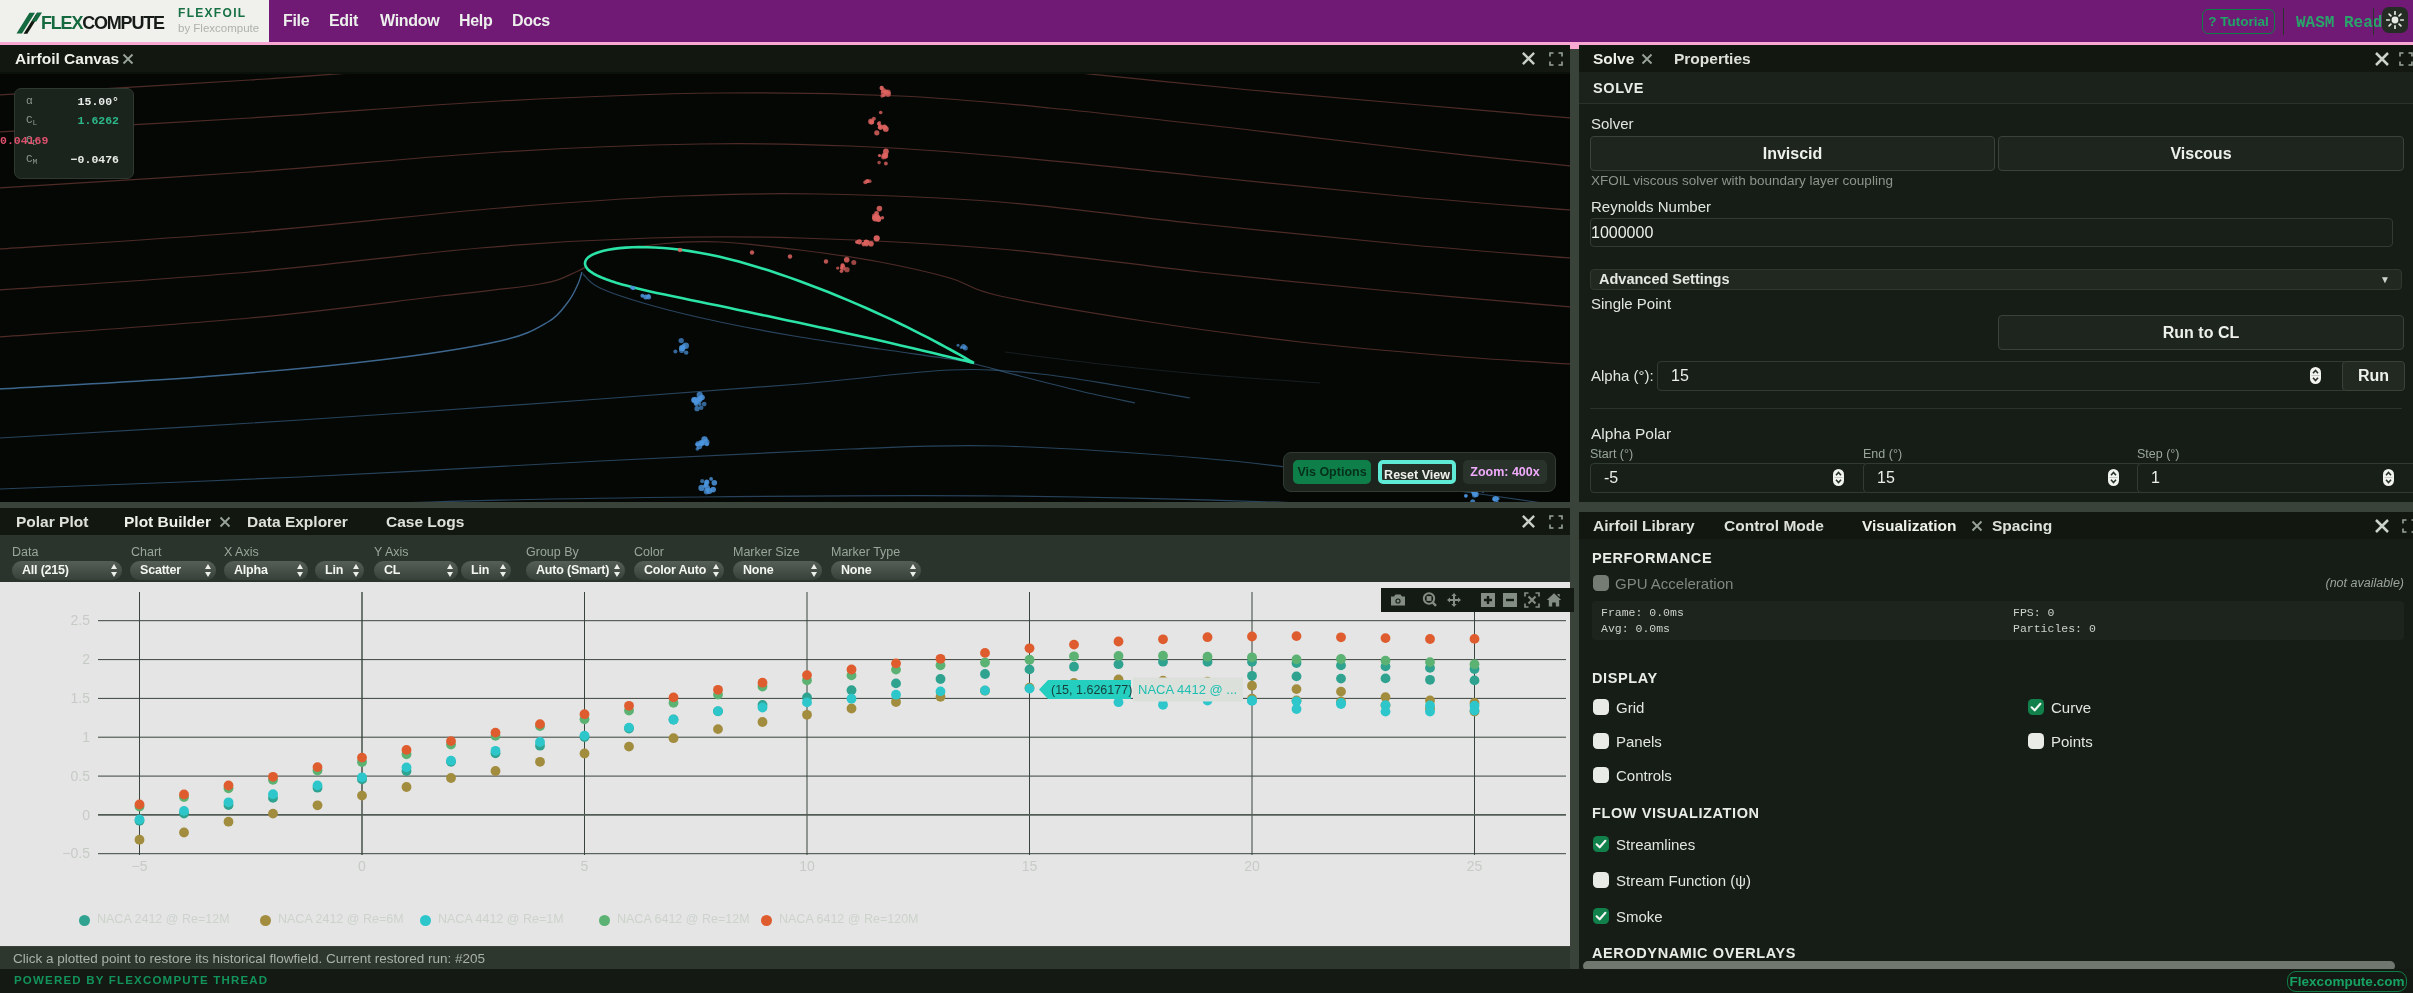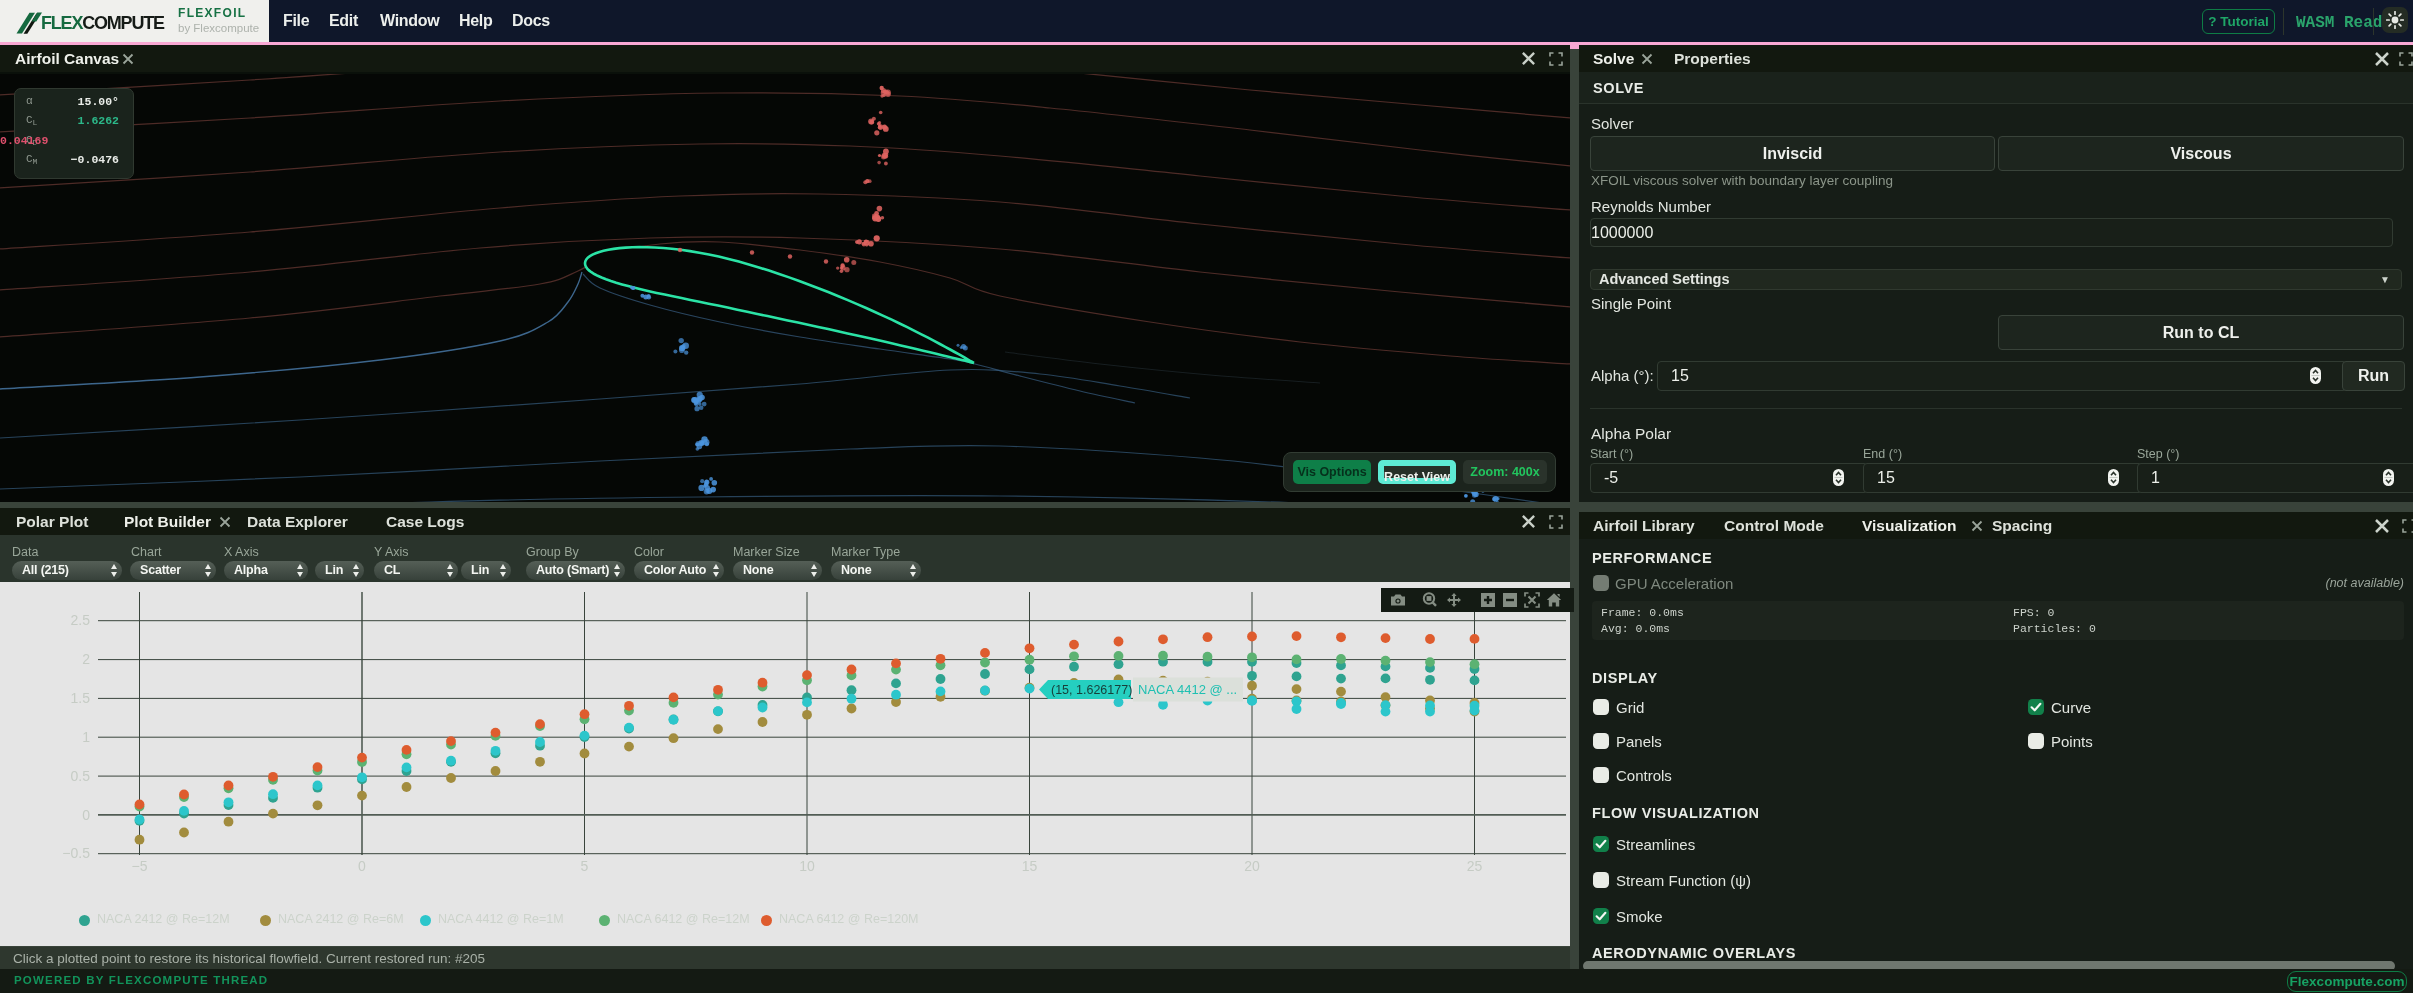--- a/index.html
+++ b/index.html
@@ -1,19 +1,19 @@
 <!DOCTYPE html>
 <html><head><meta charset="utf-8"><style>
 html,body{margin:0;padding:0}
 body{width:2413px;height:993px;background:#39433a;font-family:"Liberation Sans",sans-serif;
 overflow:hidden;position:relative;-webkit-font-smoothing:antialiased}
 .abs{position:absolute}
 .mono{font-family:"Liberation Mono",monospace}
 
-#topbar{left:0;top:0;width:2413px;height:42px;background:#0f172a;border-bottom:7px solid #f9a8d4}
+#topbar{left:0;top:0;width:2413px;height:42px;background:#701a75;border-bottom:7px solid #f9a8d4}
 #logo{left:0;top:0;width:269px;height:42px;background:#f0f0ed}
 .menu{top:0;height:42px;line-height:42px;font-size:16px;font-weight:700;letter-spacing:-0.3px;color:#ecefec}
 
 .panel{background:#161d17}
 .tabbar{background:#12180f;height:27px;line-height:27px}
 .tab{font-size:15.5px;font-weight:700;color:#eef0ea}
 .tabm{font-size:15.5px;font-weight:700;color:#dde1da}
 .lab{font-size:15px;color:#e2e6e0}
 .slab{font-size:12.5px;color:#99a699}
 .btn{background:#1d251e;border:1px solid #39433a;border-radius:4px;color:#eef0ec;font-weight:700;
@@ -247,22 +247,22 @@
 <div class="abs mono" style="left:26px;top:50.0px;font-size:11px;color:#8f988f">α<span style="font-size:8px;vertical-align:-2px"></span></div>
 <div class="abs mono" style="left:0;top:50.0px;width:119px;text-align:right;font-size:11.5px;font-weight:700;color:#e9ece8">15.00°</div>
 <div class="abs mono" style="left:26px;top:69.3px;font-size:11px;color:#8f988f">C<span style="font-size:8px;vertical-align:-2px">L</span></div>
 <div class="abs mono" style="left:0;top:69.3px;width:119px;text-align:right;font-size:11.5px;font-weight:700;color:#2cb889">1.6262</div>
 <div class="abs mono" style="left:26px;top:88.6px;font-size:11px;color:#8f988f">C<span style="font-size:8px;vertical-align:-2px">D</span></div>
 <div class="abs mono" style="left:0;top:88.6px;width:119px;font-size:11.5px;font-weight:700;color:#df506d">0.04169</div>
 <div class="abs mono" style="left:26px;top:107.9px;font-size:11px;color:#8f988f">C<span style="font-size:8px;vertical-align:-2px">M</span></div>
 <div class="abs mono" style="left:0;top:107.9px;width:119px;text-align:right;font-size:11.5px;font-weight:700;color:#e9ece8">−0.0476</div>
 <div class="abs" style="left:1283px;top:407px;width:273px;height:40px;background:#1c241d;border:1px solid #323c33;border-radius:8px;box-sizing:border-box"></div>
 <div class="abs" style="left:1293px;top:415px;width:78px;height:24px;background:#0e7f48;border-radius:5px;color:#06301c;font-size:12.5px;font-weight:700;text-align:center;line-height:24px">Vis Options</div>
-<div class="abs" style="left:1378px;top:415px;width:78px;height:24px;background:#262f27;border:6px solid #5eead4;box-sizing:border-box;border-radius:5px;color:#eef0ec;font-size:12.5px;font-weight:700;text-align:center;line-height:22px">Reset View</div>
-<div class="abs" style="left:1463px;top:415px;width:84px;height:24px;background:#2a332b;border-radius:5px;color:#22c55e;font-size:12.5px;font-weight:600;text-align:center;line-height:24px">Zoom: 400x</div>
+<div class="abs" style="left:1378px;top:415px;width:78px;height:24px;background:#262f27;border:4px solid #5eead4;box-sizing:border-box;border-radius:5px;color:#eef0ec;font-size:12.5px;font-weight:700;text-align:center;line-height:22px">Reset View</div>
+<div class="abs" style="left:1463px;top:415px;width:84px;height:24px;background:#2a332b;border-radius:5px;color:#f0abfc;font-size:12.5px;font-weight:600;text-align:center;line-height:24px">Zoom: 400x</div>
 </div>
 <div class="abs panel" style="left:1579px;top:45px;width:834px;height:457px;overflow:hidden">
 <div class="abs tabbar" style="left:0;top:0;width:834px">
 <span class="tab" style="position:absolute;left:14px">Solve</span>
 <svg class="abs" width="12" height="12" viewBox="0 0 12 12" style="left:62px;top:8px">
         <path d="M1.5 1.5 L10.5 10.5 M10.5 1.5 L1.5 10.5" stroke="#9aa49a" stroke-width="1.8"></path>
       </svg>
 <span class="tabm" style="position:absolute;left:95px">Properties</span>
 <svg class="abs" width="16" height="16" viewBox="0 0 12 12" style="left:795px;top:6px">
         <path d="M1.5 1.5 L10.5 10.5 M10.5 1.5 L1.5 10.5" stroke="#ccd3cb" stroke-width="1.9"></path>

